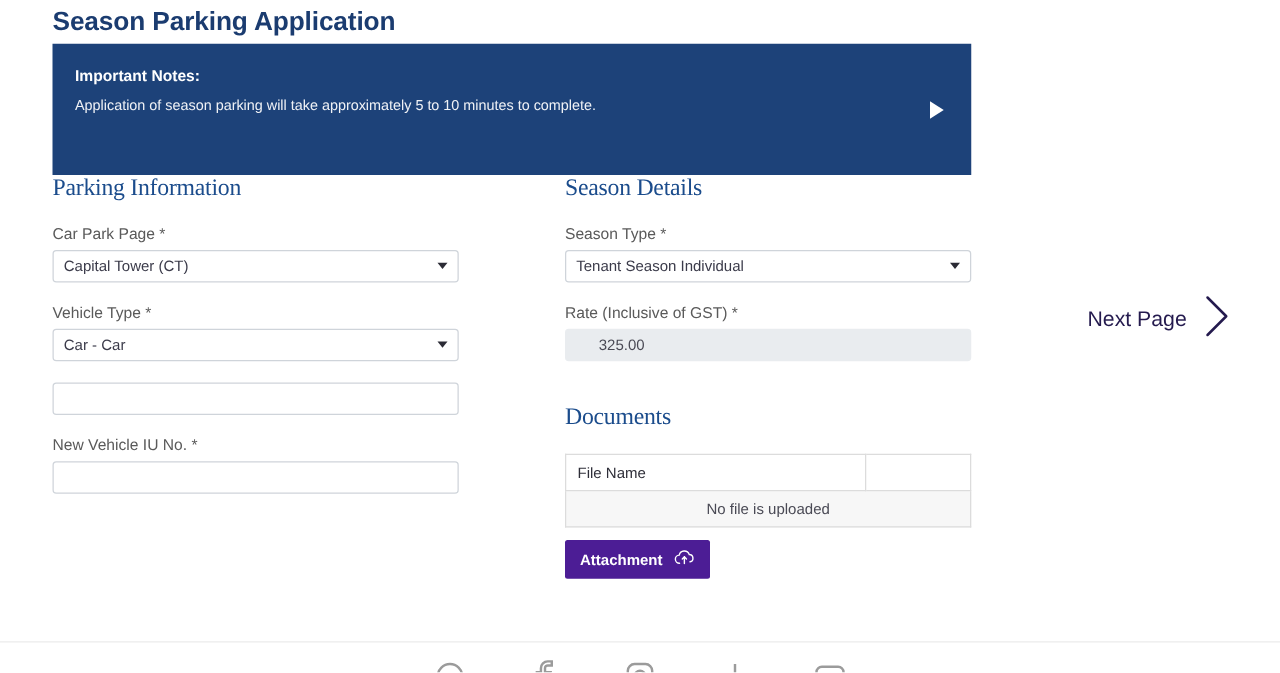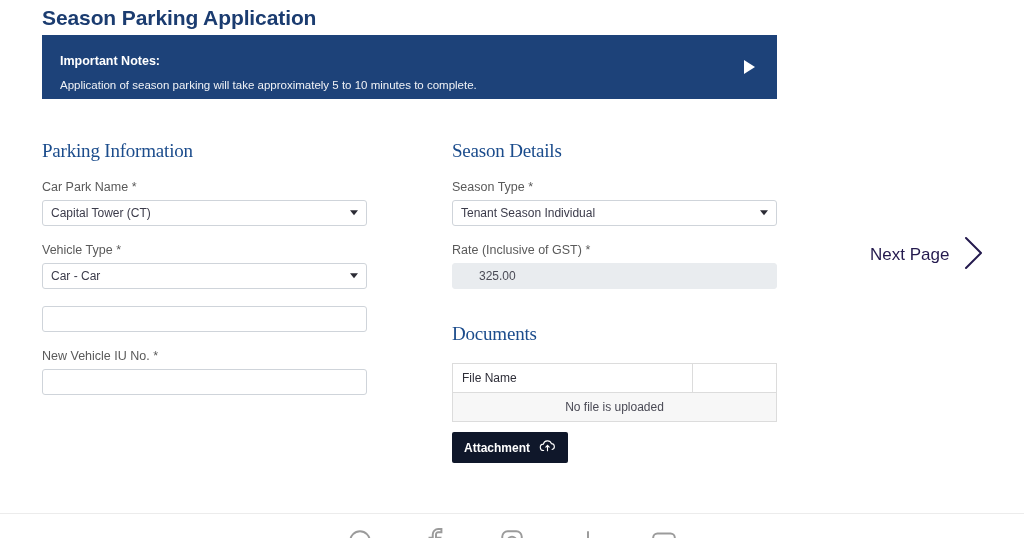--- a/index.html
+++ b/index.html
@@ -15,21 +15,21 @@
   
   .page-title {
     position: absolute; left: 42px; top: 6px;
     font-size: 21px; font-weight: bold; color: #1b3c70;
     letter-spacing: -0.1px;
   }
 
   
   .notes-banner {
     position: absolute; left: 42px; top: 35px;
-    width: 735px; height: 64px;
+    width: 735px; height: 105px;
     background: #1d4279;
   }
   .notes-title {
     position: absolute; left: 18px; top: 19px;
     font-size: 12.5px; font-weight: bold; color: #ffffff;
   }
   .notes-text {
     position: absolute; left: 18px; top: 44px;
     font-size: 11.5px; color: #f0f2f6;
   }
@@ -95,21 +95,21 @@
   }
   .doc-th-blank { background: #ffffff; }
   .doc-empty-row td {
     text-align: center; padding: 7px 9px; font-size: 12px;
     color: #4a4a55; background: #f7f7f7;
   }
 
   .attach-btn {
     margin-top: 10px;
     display: inline-flex; align-items: center; gap: 9px;
-    background: #0f172a; color: #fff;
+    background: #4c1d95; color: #fff;
     font-size: 12px; font-weight: bold;
     padding: 7px 12px; border: none; border-radius: 2px;
     cursor: pointer; font-family: "Liberation Sans", sans-serif;
   }
   .cloud-icon { display: block; }
 
   
   .next-page {
     position: absolute; left: 870px; top: 234px;
     display: flex; align-items: center; gap: 12px;
@@ -141,21 +141,21 @@
     <div class="notes-title">Important Notes:</div>
     <div class="notes-text">Application of season parking will take approximately 5 to 10 minutes to complete.</div>
     <div class="notes-toggle"></div>
   </div>
 
   <div class="col-left">
     <h2 class="section-heading">Parking Information</h2>
 
     <div class="field">
       <label class="field-label">
-        <span>Car Park Name</span>
+        <span>Car Park Page</span>
         <span class="req">*</span>
       </label>
       <div class="select-box">
         <span>Capital Tower (CT)</span>
         <span class="chev-down"></span>
       </div>
     </div>
 
     <div class="field">
       <label class="field-label">

